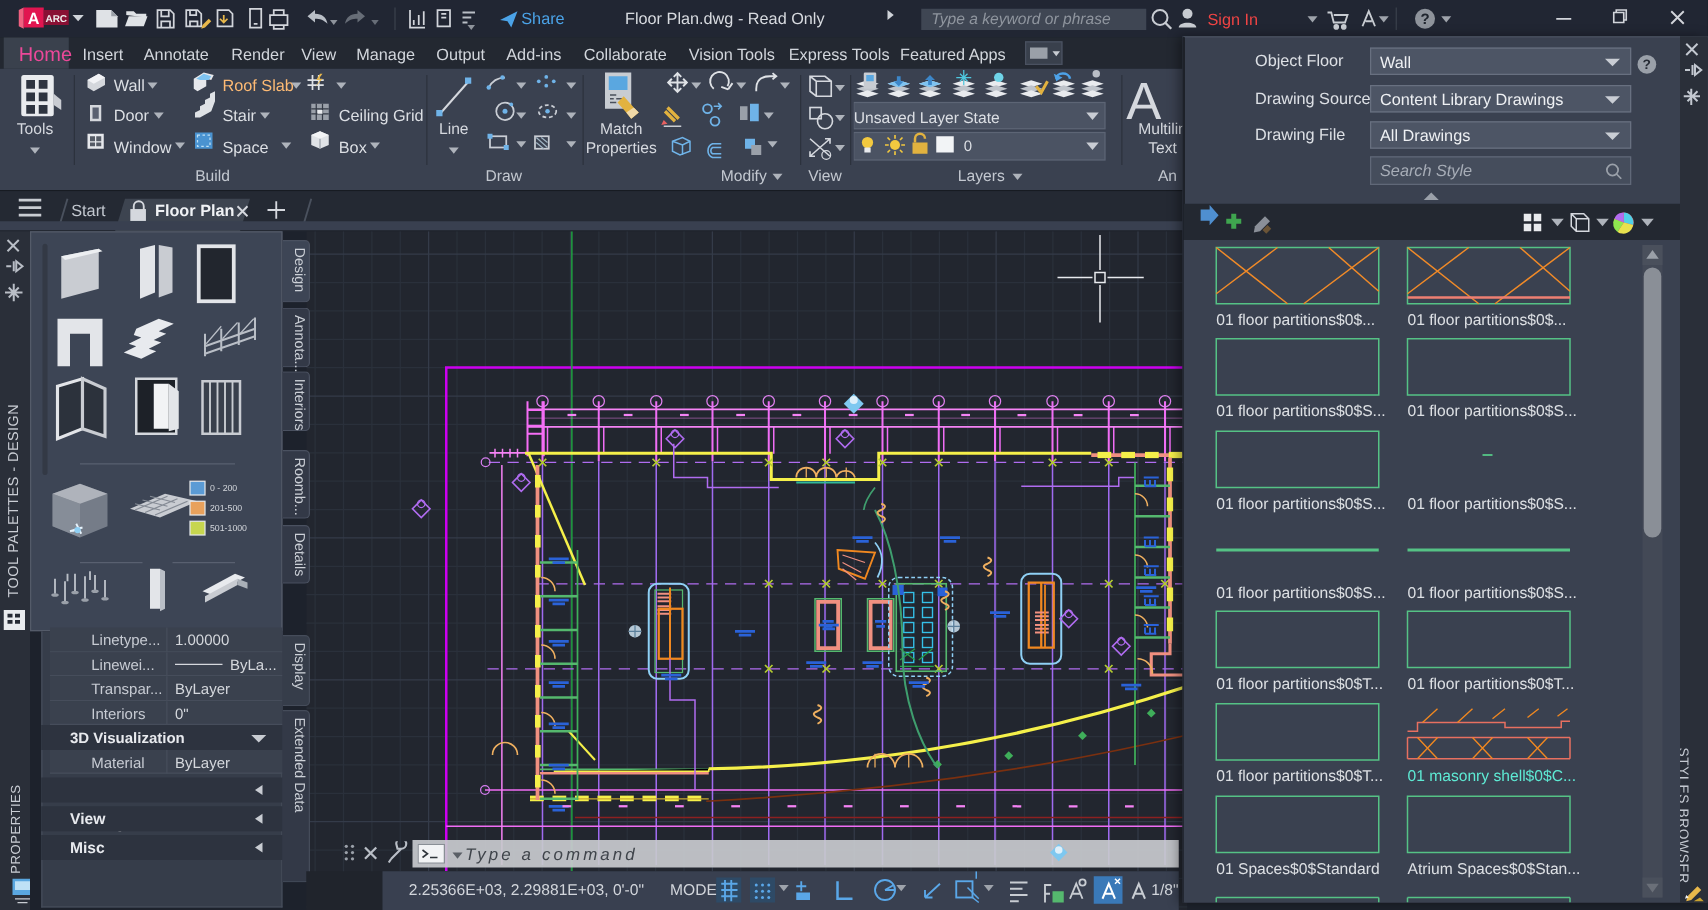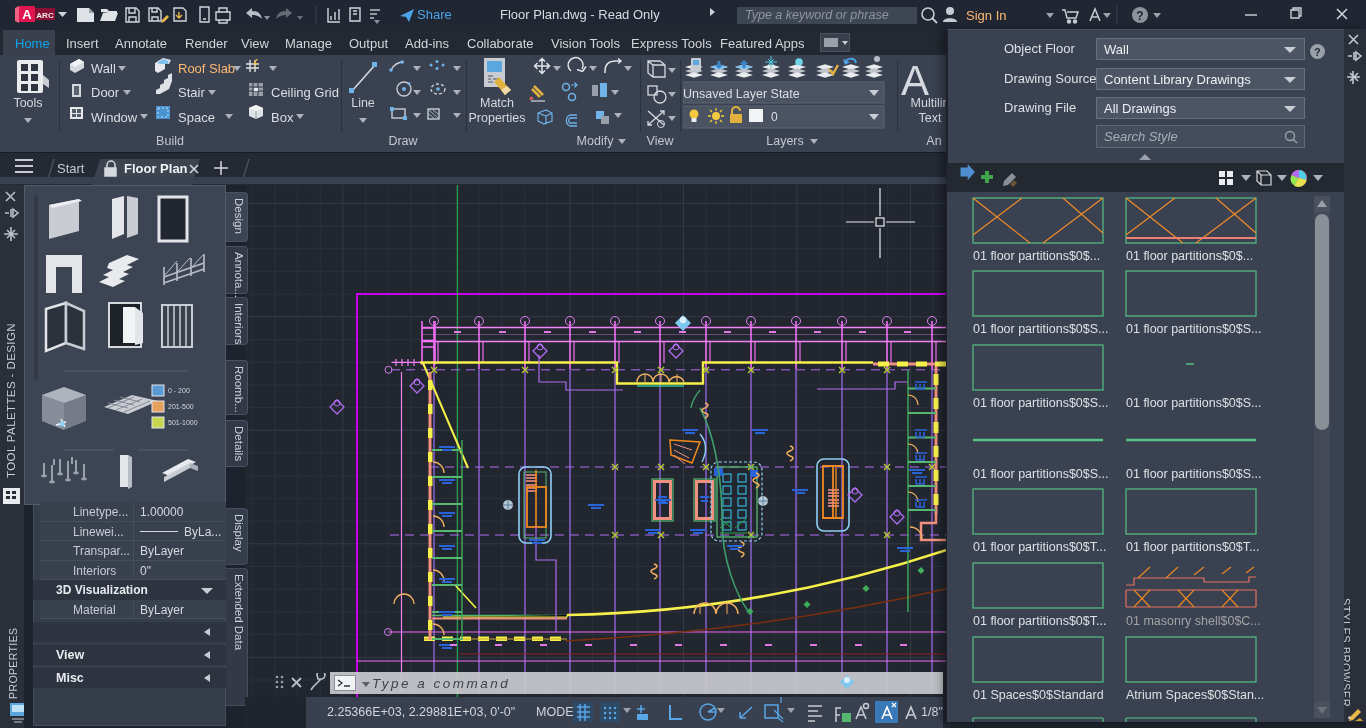--- a/index.html
+++ b/index.html
@@ -71,24 +71,24 @@
 <path d="M1117 6 v18" stroke="#3a414c" stroke-width="1"></path>
 <circle cx="1140" cy="15" r="8" fill="#8e939b"></circle>
 <text x="1140" y="19.5" font-size="12" font-weight="bold" fill="#20252e" text-anchor="middle" font-family="Liberation Sans">?</text>
 <path d="M1153 13 l4 5 4 -5z" fill="#9ea3ab"></path>
 <path d="M1245 15 h12" stroke="#d2d5db" stroke-width="1.4"></path>
 <path d="M1291 10 h8 v8 h-8 z M1293 10 v-2 h8 v8 h-2" stroke="#d2d5db" stroke-width="1.3" fill="none"></path>
 <path d="M1337 9 l10 10 M1347 9 l-10 10" stroke="#d2d5db" stroke-width="1.5"></path>
 </svg>
 <div class="txt" style="left:500px;top:7px;font-size:13px;color:#d8dbe0">Floor Plan.dwg - Read Only</div>
 <div class="txt" style="left:745px;top:8px;font-size:12.5px;font-style:italic;color:#8f959e">Type a keyword or phrase</div>
-<div class="txt" style="left:966px;top:8px;font-size:13px;color:#fdba74">Sign In</div>
+<div class="txt" style="left:966px;top:8px;font-size:13px;color:#ef4444">Sign In</div>
 <div class="abs" style="left:0;top:30px;width:1366px;height:25px;background:#232831"></div>
 <div class="abs" style="left:3px;top:30px;width:52px;height:25px;background:#3a414d"></div>
-<div class="txt" style="left:15px;top:36px;font-size:13px;color:#0ea5e9">Home</div>
+<div class="txt" style="left:15px;top:36px;font-size:16px;color:#ec4899">Home</div>
 <div class="txt" style="left:66px;top:36px;font-size:13px;color:#d2d6dc">Insert</div>
 <div class="txt" style="left:115px;top:36px;font-size:13px;color:#d2d6dc">Annotate</div>
 <div class="txt" style="left:185px;top:36px;font-size:13px;color:#d2d6dc">Render</div>
 <div class="txt" style="left:241px;top:36px;font-size:13px;color:#d2d6dc">View</div>
 <div class="txt" style="left:285px;top:36px;font-size:13px;color:#d2d6dc">Manage</div>
 <div class="txt" style="left:349px;top:36px;font-size:13px;color:#d2d6dc">Output</div>
 <div class="txt" style="left:405px;top:36px;font-size:13px;color:#d2d6dc">Add-ins</div>
 <div class="txt" style="left:467px;top:36px;font-size:13px;color:#d2d6dc">Collaborate</div>
 <div class="txt" style="left:551px;top:36px;font-size:13px;color:#d2d6dc">Vision Tools</div>
 <div class="txt" style="left:631px;top:36px;font-size:13px;color:#d2d6dc">Express Tools</div>
@@ -898,21 +898,21 @@
 <div class="txt" style="left:1126px;top:249px;font-size:12.5px;color:#dde0e4">01 floor partitions$0$...</div>
 <div class="txt" style="left:973px;top:322px;font-size:12.5px;color:#dde0e4">01 floor partitions$0$S...</div>
 <div class="txt" style="left:1126px;top:322px;font-size:12.5px;color:#dde0e4">01 floor partitions$0$S...</div>
 <div class="txt" style="left:973px;top:396px;font-size:12.5px;color:#dde0e4">01 floor partitions$0$S...</div>
 <div class="txt" style="left:1126px;top:396px;font-size:12.5px;color:#dde0e4">01 floor partitions$0$S...</div>
 <div class="txt" style="left:973px;top:467px;font-size:12.5px;color:#dde0e4">01 floor partitions$0$S...</div>
 <div class="txt" style="left:1126px;top:467px;font-size:12.5px;color:#dde0e4">01 floor partitions$0$S...</div>
 <div class="txt" style="left:973px;top:540px;font-size:12.5px;color:#dde0e4">01 floor partitions$0$T...</div>
 <div class="txt" style="left:1126px;top:540px;font-size:12.5px;color:#dde0e4">01 floor partitions$0$T...</div>
 <div class="txt" style="left:973px;top:614px;font-size:12.5px;color:#dde0e4">01 floor partitions$0$T...</div>
-<div class="txt" style="left:1126px;top:614px;font-size:12.5px;color:#a3a3a3">01 masonry shell$0$C...</div>
+<div class="txt" style="left:1126px;top:614px;font-size:12.5px;color:#5eead4">01 masonry shell$0$C...</div>
 <div class="txt" style="left:973px;top:688px;font-size:12.5px;color:#dde0e4">01 Spaces$0$Standard</div>
 <div class="txt" style="left:1126px;top:688px;font-size:12.5px;color:#dde0e4">Atrium Spaces$0$Stan...</div>
 <svg class="abs" style="left:947px;top:710px" width="397" height="12" viewBox="0 0 397 12">
     <path d="M26 8 h130 M179 8 h130" stroke="#55c285" stroke-width="1.2"></path>
     <path d="M26 8 v4 M156 8 v4 M179 8 v4 M309 8 v4" stroke="#55c285" stroke-width="1.2"></path>
   </svg>
 <div class="abs" style="left:1314px;top:196px;width:16px;height:522px;background:#434956"></div>
 <div class="abs" style="left:1314px;top:196px;width:16px;height:16px;background:#4a505c"></div>
 <svg class="abs" style="left:1314px;top:196px" width="16" height="16">
     <path d="M8 4 l5 7 h-10z" fill="#9aa0a8"></path>

